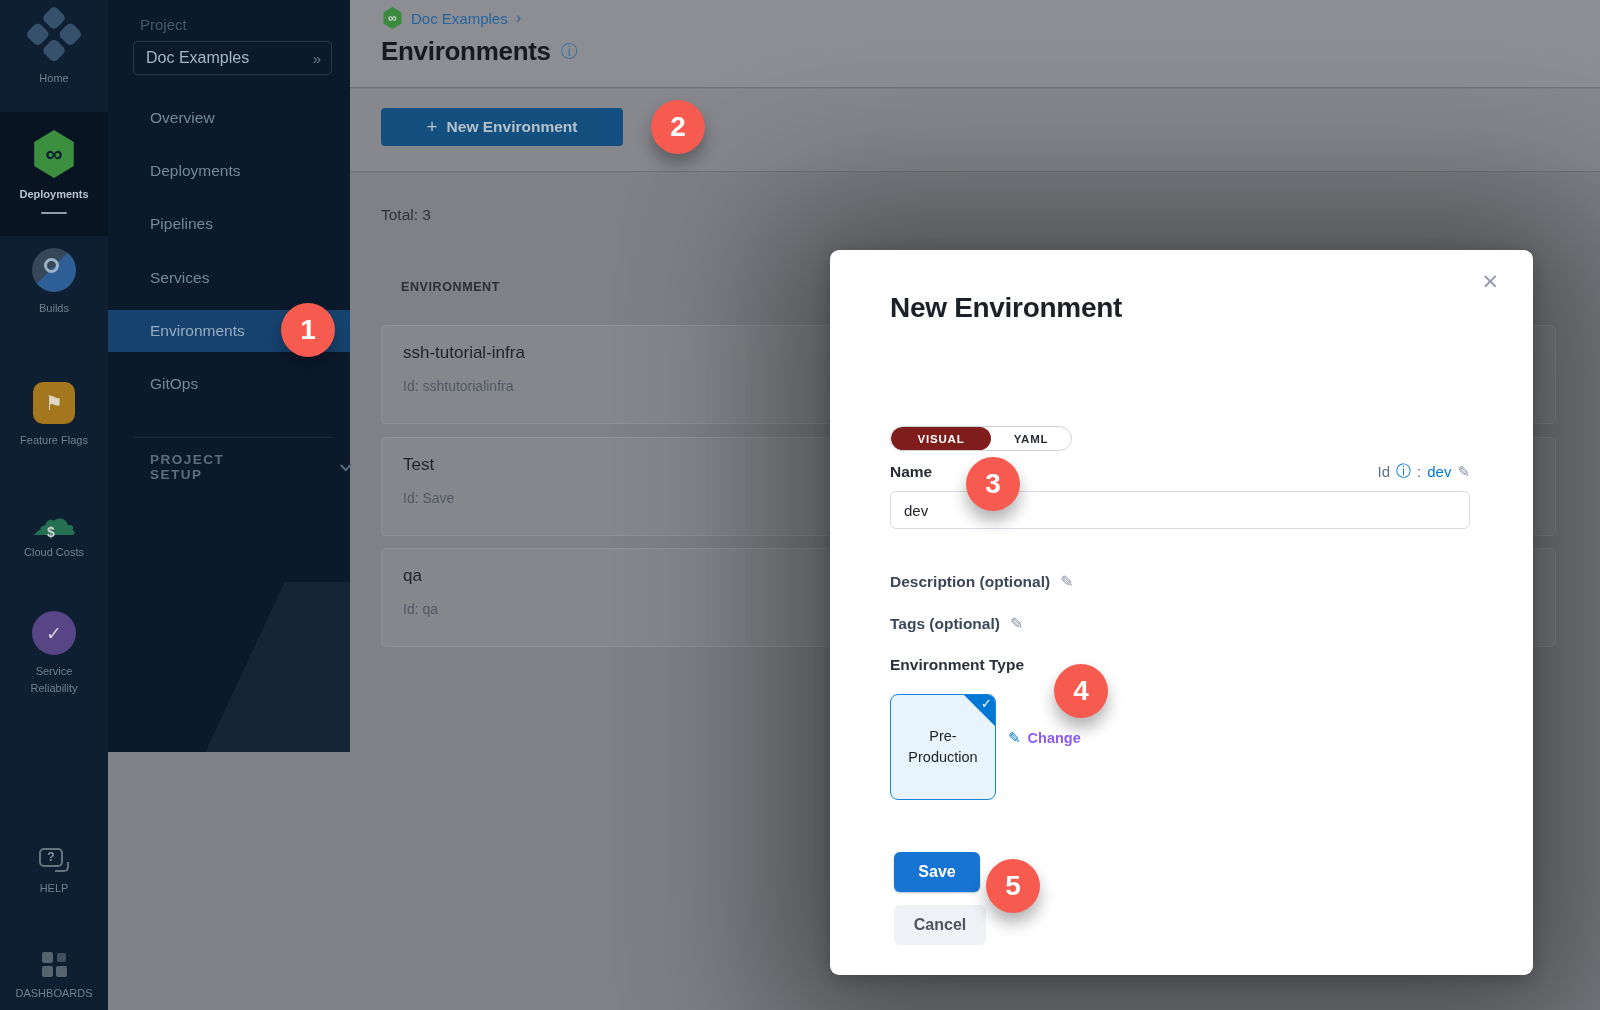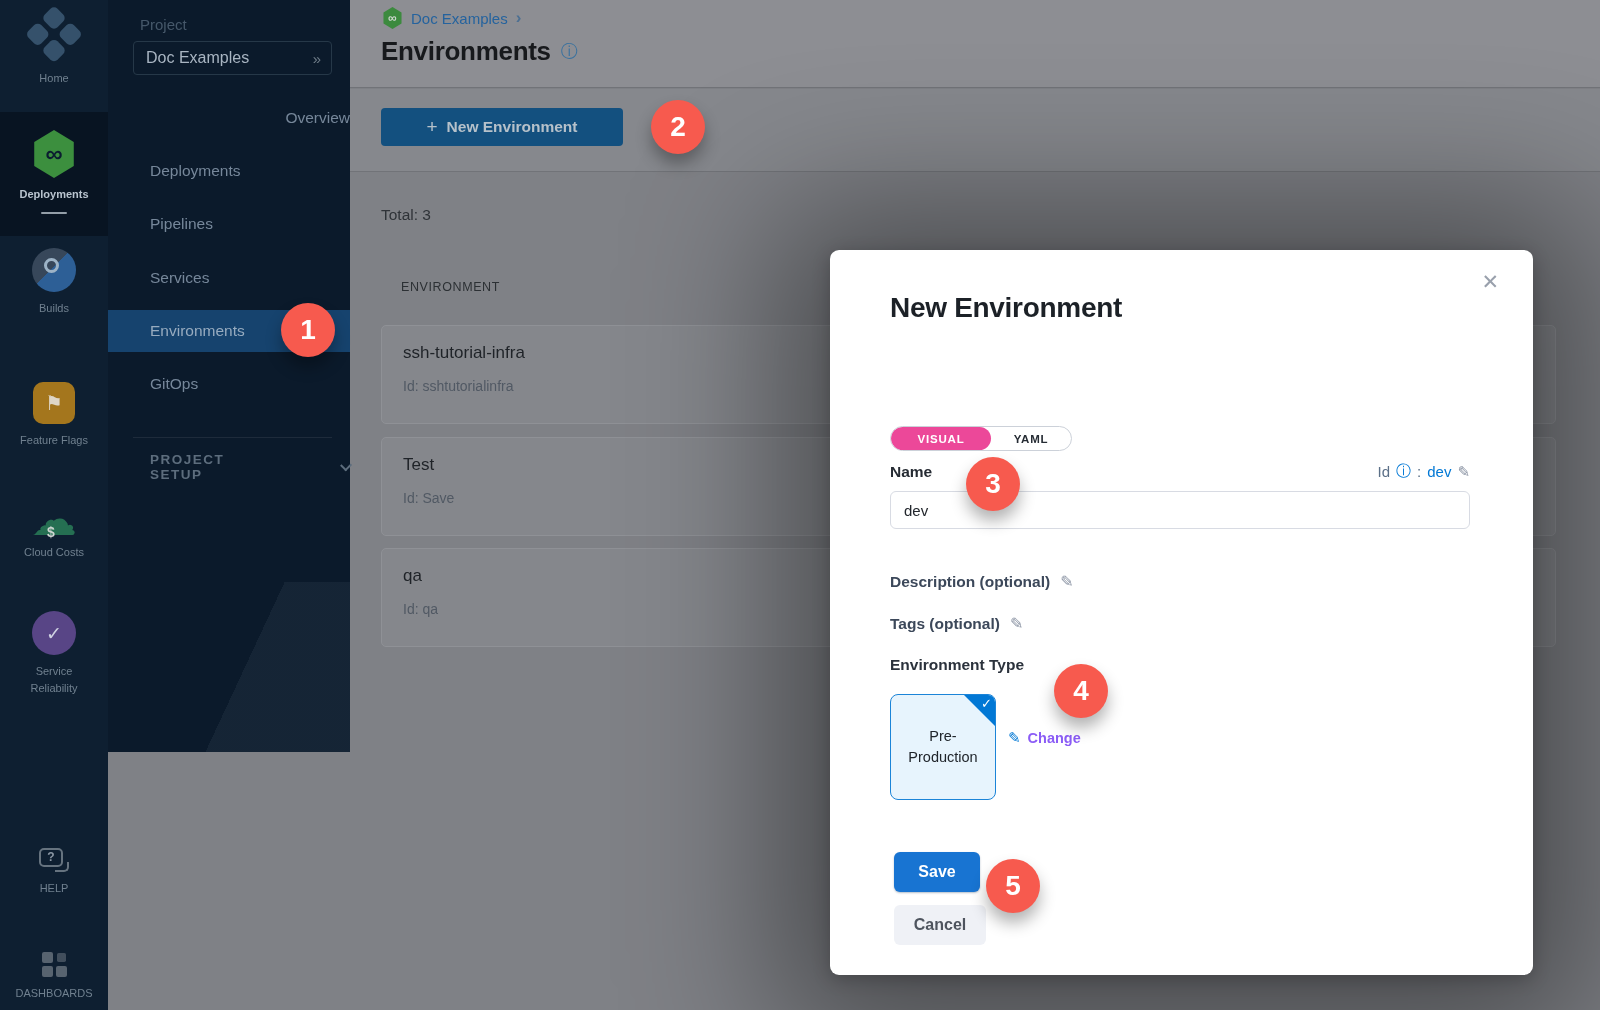--- a/index.html
+++ b/index.html
@@ -57,35 +57,35 @@
   .crumb .hex-s { width:21px; height:22px; background:#3c8a3e; color:#cfd8cf; font-size:12px; font-weight:bold; }
   .crumb .bc-link { color:#25639e; font-size:15px; }
   .crumb .bc-sep { color:#4c6f92; font-size:17px; font-weight:bold; }
   .page-title-row { position:absolute; left:31px; top:36px; display:flex; align-items:center; gap:10px; }
   .page-title { font-size:26px; font-weight:bold; color:#17191c; letter-spacing:-0.3px; }
   .info-i { color:#38719f; font-size:17px; }
   .btn-new { position:absolute; left:31px; top:108px; width:242px; height:38px; background:#13507f; border:none; border-radius:4px;
     color:#b6c1ca; font-size:15.5px; font-weight:bold; display:flex; align-items:center; justify-content:center; gap:9px; cursor:pointer; }
   .btn-new .plus { font-size:19px; font-weight:normal; }
   .total { position:absolute; left:31px; top:206px; font-size:15.5px; color:#2f3338; }
-  .col-head { position:absolute; left:51px; top:280px; font-size:12.5px; font-weight:normal; letter-spacing:.6px; color:#2c3034; }
+  .col-head { position:absolute; left:51px; top:280px; font-size:12.5px; font-weight:bold; letter-spacing:.6px; color:#2c3034; }
   .env-card { position:absolute; left:31px; width:1175px; height:99px; background:#85878c; border:1px solid #8f9196; border-radius:5px; }
   .env-card .nm { position:absolute; left:21px; top:17px; font-size:17px; color:#1f2328; }
   .env-card .eid { position:absolute; left:21px; top:52px; font-size:14px; color:#515964; }
 
   
   .modal { position:absolute; left:830px; top:250px; width:703px; height:725px; background:#ffffff; border-radius:9px; z-index:5;
     box-shadow:0 14px 150px 55px rgba(0,0,0,0.42), 0 4px 18px rgba(0,0,0,0.22); }
   .m-close { position:absolute; right:34px; top:20px; font-size:21px; color:#99a0ac; cursor:pointer; }
   .m-title { position:absolute; left:60px; top:42px; font-size:28px; font-weight:bold; color:#1c2127; letter-spacing:-0.3px; }
   .m-sub { position:absolute; left:60px; top:94px; width:420px; font-size:15px; line-height:24px; color:#51647a; }
   .m-toggle { position:absolute; left:60px; top:176px; width:182px; height:25px; border:1px solid #ccd1d9; border-radius:13px;
     display:flex; background:#fff; overflow:hidden; }
   .m-toggle .seg { flex:1; display:flex; align-items:center; justify-content:center; font-size:11.5px; font-weight:bold; letter-spacing:.8px; cursor:pointer; }
-  .m-toggle .seg.on { background:#ec4899; color:#ffffff; border-radius:13px; flex:0 0 100px; }
+  .m-toggle .seg.on { background:#7f1d1d; color:#ffffff; border-radius:13px; flex:0 0 100px; }
   .m-toggle .seg.off { color:#262c34; }
   .m-name-row { position:absolute; left:60px; top:212px; width:580px; display:flex; justify-content:space-between; align-items:center; }
   .f-label { font-size:15.5px; font-weight:bold; color:#262b33; }
   .id-line { display:flex; align-items:center; gap:6px; font-size:15px; color:#5c7088; }
   .id-line .blue { color:#0278d5; }
   .id-line .pencil { color:#8a93a3; font-size:15px; }
   .m-input { position:absolute; left:60px; top:241px; width:580px; height:38px; border:1px solid #d8dbe3; border-radius:6px;
     font-size:15px; color:#22262c; padding:0 13px; font-family:inherit; }
   .m-row { position:absolute; left:60px; display:flex; align-items:center; gap:10px; }
   .m-row .lab { font-size:15.5px; font-weight:bold; color:#3c485a; }
@@ -170,21 +170,21 @@
       <span class="lbl">DASHBOARDS</span>
     </div>
   </nav>
 
   <nav class="subnav">
     <div class="proj-label">Project</div>
     <div class="proj-box">
       <span class="pname">Doc Examples</span>
       <span class="dbl">»</span>
     </div>
-    <div class="nav-item" style="top:97px;justify-content:flex-end;">
+    <div class="nav-item" style="top:97px;">
         <span>Overview</span>
       </div>
     <div class="nav-item" style="top:150px;">
         <span>Deployments</span>
       </div>
     <div class="nav-item" style="top:203px;">
         <span>Pipelines</span>
       </div>
     <div class="nav-item" style="top:257px;">
         <span>Services</span>

